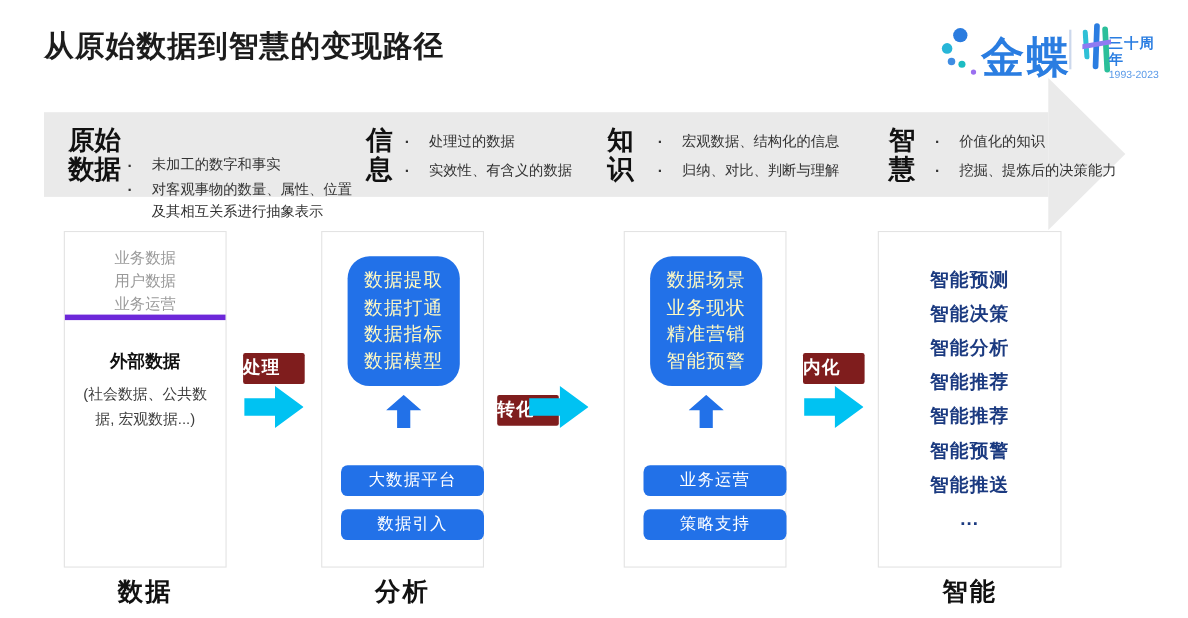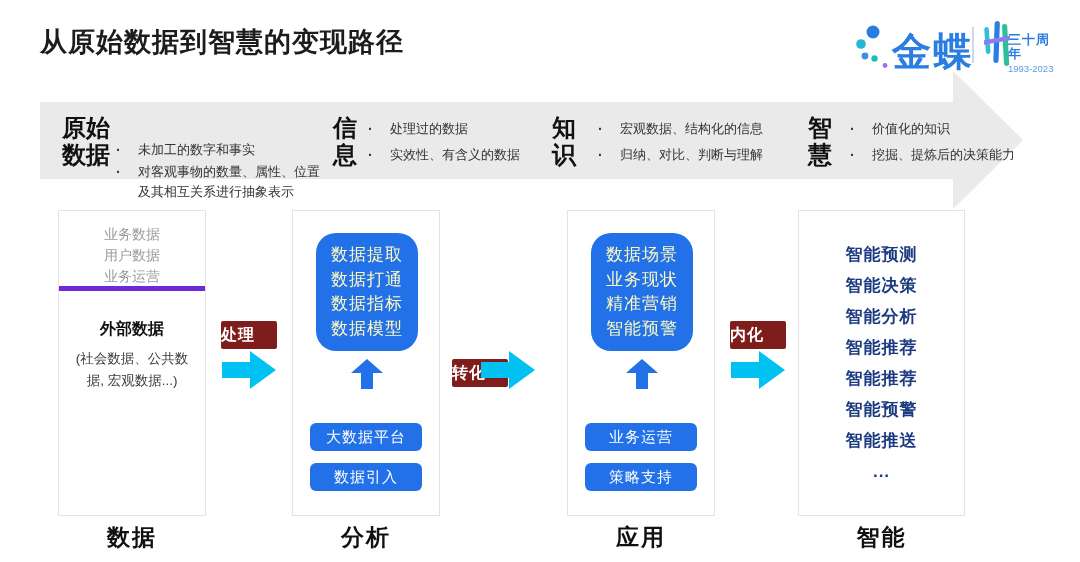--- a/index.html
+++ b/index.html
@@ -40,21 +40,21 @@
   .sec3 { height:112px; padding-top:28px; }
   .sec-title { font-size:16px; font-weight:700; color:#111; }
   .sec-detail { font-size:13.5px; color:#3c3c3c; line-height:22px; margin-top:8px; padding:0 10px; }
   .gray-item { font-size:14px; color:#9a9a9a; line-height:21px; }
 
   
   .bluebox { position:absolute; left:23px; top:22px; width:102px; height:118px; border-radius:20px;
              background:#2271e8; color:#fef9c3; text-align:center; padding-top:10px; }
   .bluebox div { font-size:17px; line-height:24.5px; letter-spacing:1px; }
   .uparrow { position:absolute; left:58px; top:148px; }
-  .pill { position:absolute; left:17px; width:112px; height:28px; border-radius:6px; background:#2271e8;
+  .pill { position:absolute; left:17px; width:130px; height:28px; border-radius:6px; background:#2271e8;
           color:#fff; font-size:15px; text-align:center; line-height:28px; letter-spacing:1px; }
   .pill1 { top:212px; } .pill2 { top:252px; }
 
   
   .intel { padding-top:28px; text-align:center; }
   .intel div { font-size:17px; font-weight:700; color:#1b3a80; line-height:31px; letter-spacing:1px; }
 
   
   .conn-label { position:absolute; top:321px; width:56px; height:28px; background:#7f1d1d; border-radius:2px;
                 color:#fff; font-size:16px; font-weight:700; line-height:28px; letter-spacing:1px; }
@@ -213,16 +213,15 @@
     <div>智能分析</div>
     <div>智能推荐</div>
     <div>智能推荐</div>
     <div>智能预警</div>
     <div>智能推送</div>
     <div>...</div>
   </div>
 
   <div class="col-label" style="left:58px; width:148px;">数据</div>
   <div class="col-label" style="left:292px; width:148px;">分析</div>
-  <div class="col-label" style="left:567px; width:148px;">应用</div>
   <div class="col-label" style="left:798px; width:167px;">智能</div>
 
 </div>
 
 </body></html>

